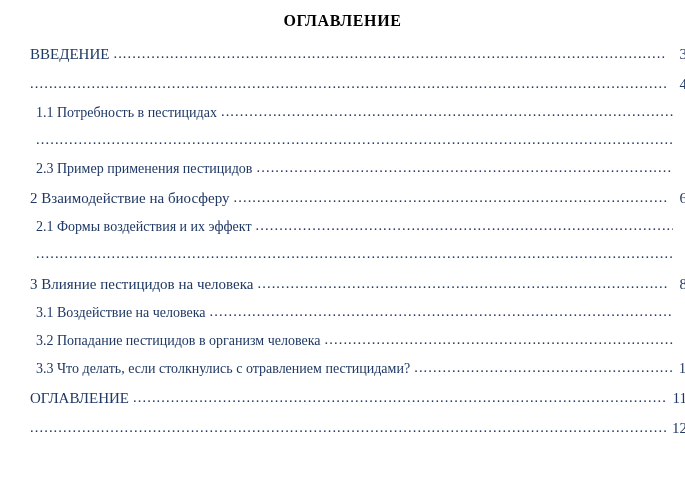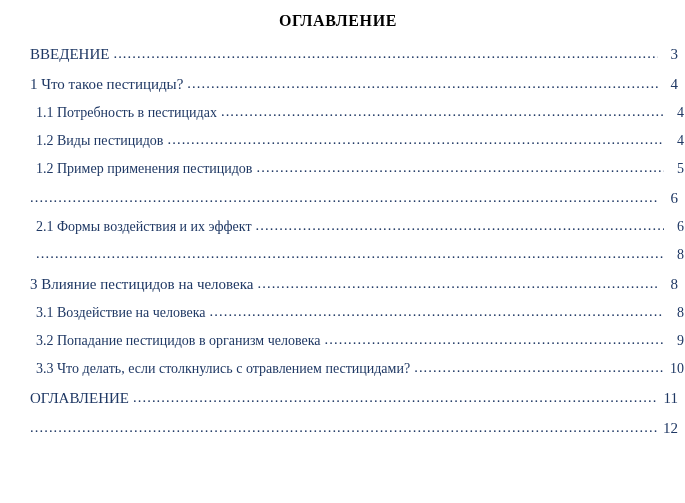--- a/index.html
+++ b/index.html
@@ -11,21 +11,21 @@
     height: 503px;
     background: #ffffff;
     font-family: "Liberation Serif", serif;
     color: #1a1a1a;
     overflow: hidden;
   }
   .page {
     width: 685px;
     height: 503px;
     box-sizing: border-box;
-    padding: 8px 23px 0 14px;
+    padding: 8px 14px 0 14px;
     position: relative;
   }
   .toc-title {
     text-align: center;
     font-weight: bold;
     font-size: 16px;
     letter-spacing: 0.6px;
     color: #000000;
     margin: 4px 0 16px 0;
     font-family: "Liberation Serif", serif;
@@ -83,40 +83,39 @@
 
   <div class="toc-title">ОГЛАВЛЕНИЕ</div>
 
   <div class="toc-list" id="toc-list">
       <div class="toc-entry lvl-0 gap-before">
         <span class="label">ВВЕДЕНИЕ</span>
         <span class="dots">...................................................................................................................................................................................</span>
         <span class="page-num">3</span>
       </div>
       <div class="toc-entry lvl-0 gap-before">
-        <span class="label">1 Что такое пестициды?</span>
         <span class="dots">...................................................................................................................................................................................</span>
         <span class="page-num">4</span>
       </div>
       <div class="toc-entry lvl-2 gap-small">
         <span class="label">1.1 Потребность в пестицидах</span>
         <span class="dots">...................................................................................................................................................................................</span>
         <span class="page-num">4</span>
       </div>
       <div class="toc-entry lvl-2 gap-small">
-        <span class="label">1.2 Виды пестицидов</span>
         <span class="dots">...................................................................................................................................................................................</span>
         <span class="page-num">4</span>
       </div>
       <div class="toc-entry lvl-2 gap-small">
-        <span class="label">1.2 Пример применения пестицидов</span>
+        <span class="label">2.3 Пример применения пестицидов</span>
         <span class="dots">...................................................................................................................................................................................</span>
         <span class="page-num">5</span>
       </div>
       <div class="toc-entry lvl-0 gap-before">
+        <span class="label">2 Взаимодействие на биосферу</span>
         <span class="dots">...................................................................................................................................................................................</span>
         <span class="page-num">6</span>
       </div>
       <div class="toc-entry lvl-2 gap-small">
         <span class="label">2.1 Формы воздействия и их эффект</span>
         <span class="dots">...................................................................................................................................................................................</span>
         <span class="page-num">6</span>
       </div>
       <div class="toc-entry lvl-2 gap-small">
         <span class="dots">...................................................................................................................................................................................</span>

